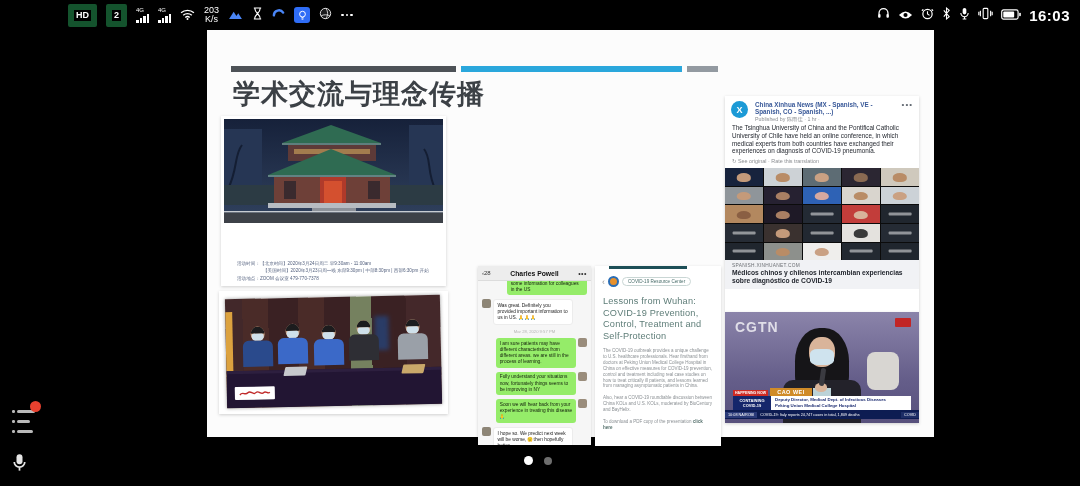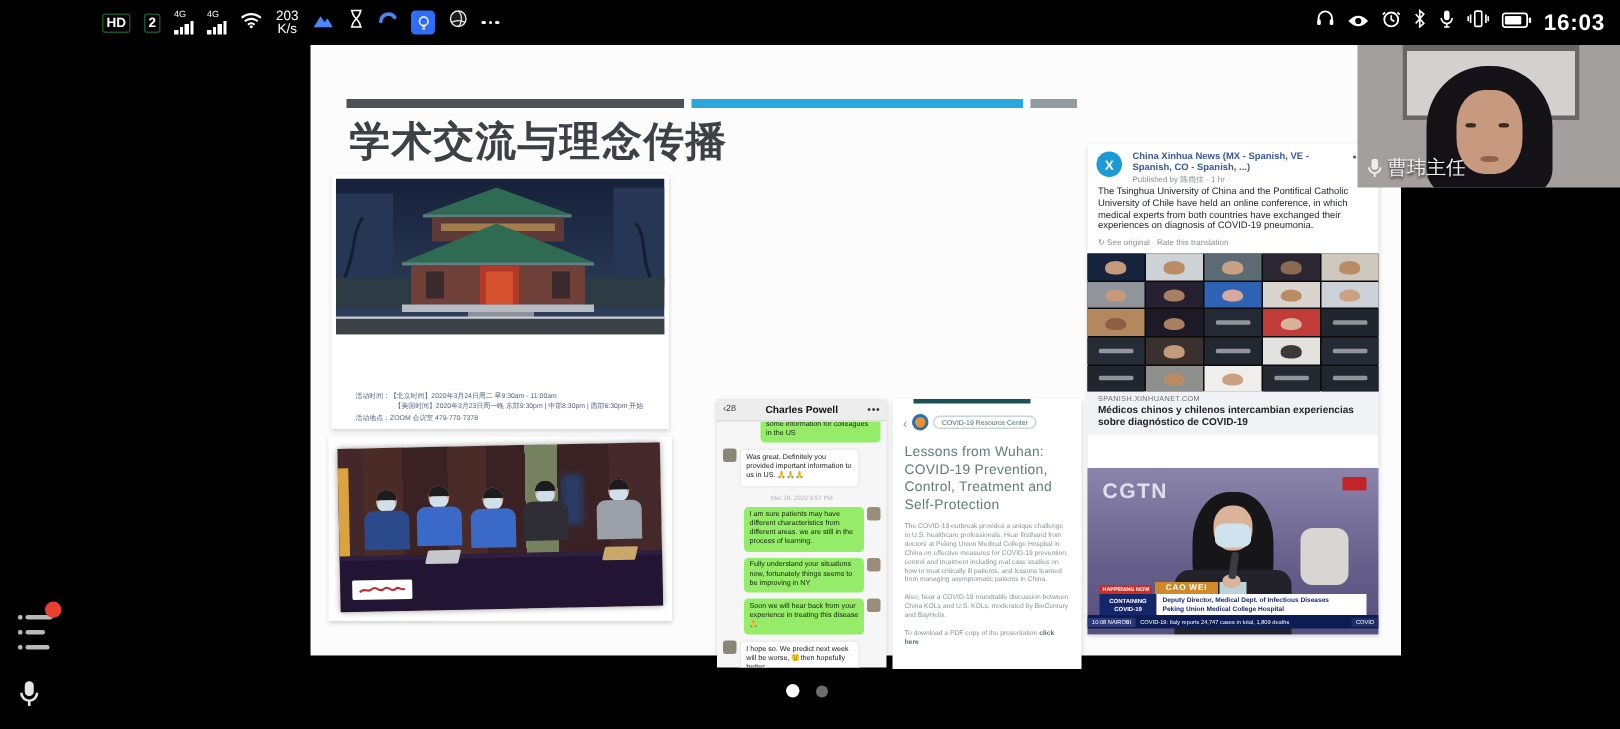--- a/index.html
+++ b/index.html
@@ -4,21 +4,21 @@
 <style>
   * { margin:0; padding:0; box-sizing:border-box; }
   html,body { background:#000; }
   body { font-family:"Liberation Sans", sans-serif; }
   .screen { position:relative; width:1080px; height:486px; background:#000; overflow:hidden; }
 
   
   .statusbar { position:absolute; top:0; left:0; width:1080px; height:30px; background:#000; color:#fff; }
   .sb-left { position:absolute; left:68px; top:0; height:30px; display:flex; align-items:center; gap:9px; }
   .sb-right { position:absolute; right:10px; top:0; height:30px; display:flex; align-items:center; gap:8px; }
-  .sb-badge { border:1px solid #14532d; border-radius:2px; font-size:9px; font-weight:bold; padding:0 2px; line-height:11px; }
+  .sb-badge { border:6px solid #14532d; border-radius:2px; font-size:9px; font-weight:bold; padding:0 2px; line-height:11px; }
   .sig { display:inline-flex; flex-direction:column; align-items:flex-start; }
   .sig-4g { font-size:6px; line-height:6px; margin-bottom:1px; }
   .bars { display:inline-flex; align-items:flex-end; gap:1px; }
   .bars i { display:inline-block; width:2.5px; background:#fff; }
   .bars i:nth-child(1){height:3px}.bars i:nth-child(2){height:5px}.bars i:nth-child(3){height:7px}.bars i:nth-child(4){height:9px}
   .speed { display:inline-flex; flex-direction:column; font-size:9px; line-height:9px; text-align:center; }
   .bulb-app { background:#2f6df6; border-radius:3px; width:16px; height:16px; display:inline-flex; align-items:center; justify-content:center; }
   .dots3 { display:inline-flex; gap:2px; }
   .dots3 i { width:2.5px; height:2.5px; background:#fff; border-radius:50%; }
   .sb-time { font-size:15px; font-weight:600; letter-spacing:.5px; }
@@ -521,36 +521,20 @@
         </span>
       </div>
       <div class="cg-tick">
         <span class="cg-time">10:08 NAIROBI</span>
         <span class="cg-tick-text">COVID-19: Italy reports 24,747 cases in total, 1,809 deaths</span>
         <span class="cg-tick-right">COVID</span>
       </div>
     </div>
   </div>
 
-  <div class="pip">
-    <div class="pip-board"></div>
-    <div class="pip-hair"></div>
-    <div class="pip-face"></div>
-    <div class="pip-eye" style="left:72px"></div>
-    <div class="pip-eye" style="left:94px"></div>
-    <div class="pip-mouth"></div>
-    <div class="pip-label">
-      <svg viewBox="0 0 12 15" width="11" height="14">
-          <rect x="3.6" y="0.8" width="4.8" height="8" rx="2.4" fill="#eee"></rect>
-          <path d="M1.8 7a4.2 4.2 0 0 0 8.4 0" fill="none" stroke="#eee" stroke-width="1.4"></path>
-          <path d="M6 11.5V14" stroke="#eee" stroke-width="1.4"></path>
-        </svg>
-      <span>曹玮主任</span>
-    </div>
-  </div>
 
   <div class="list-btn">
     <div class="list-row" style="top:4px">
         <i class="dot"></i>
         <i class="ln" style="width:18px"></i>
       </div>
     <div class="list-row" style="top:14px">
         <i class="dot"></i>
         <i class="ln" style="width:13px"></i>
       </div>

